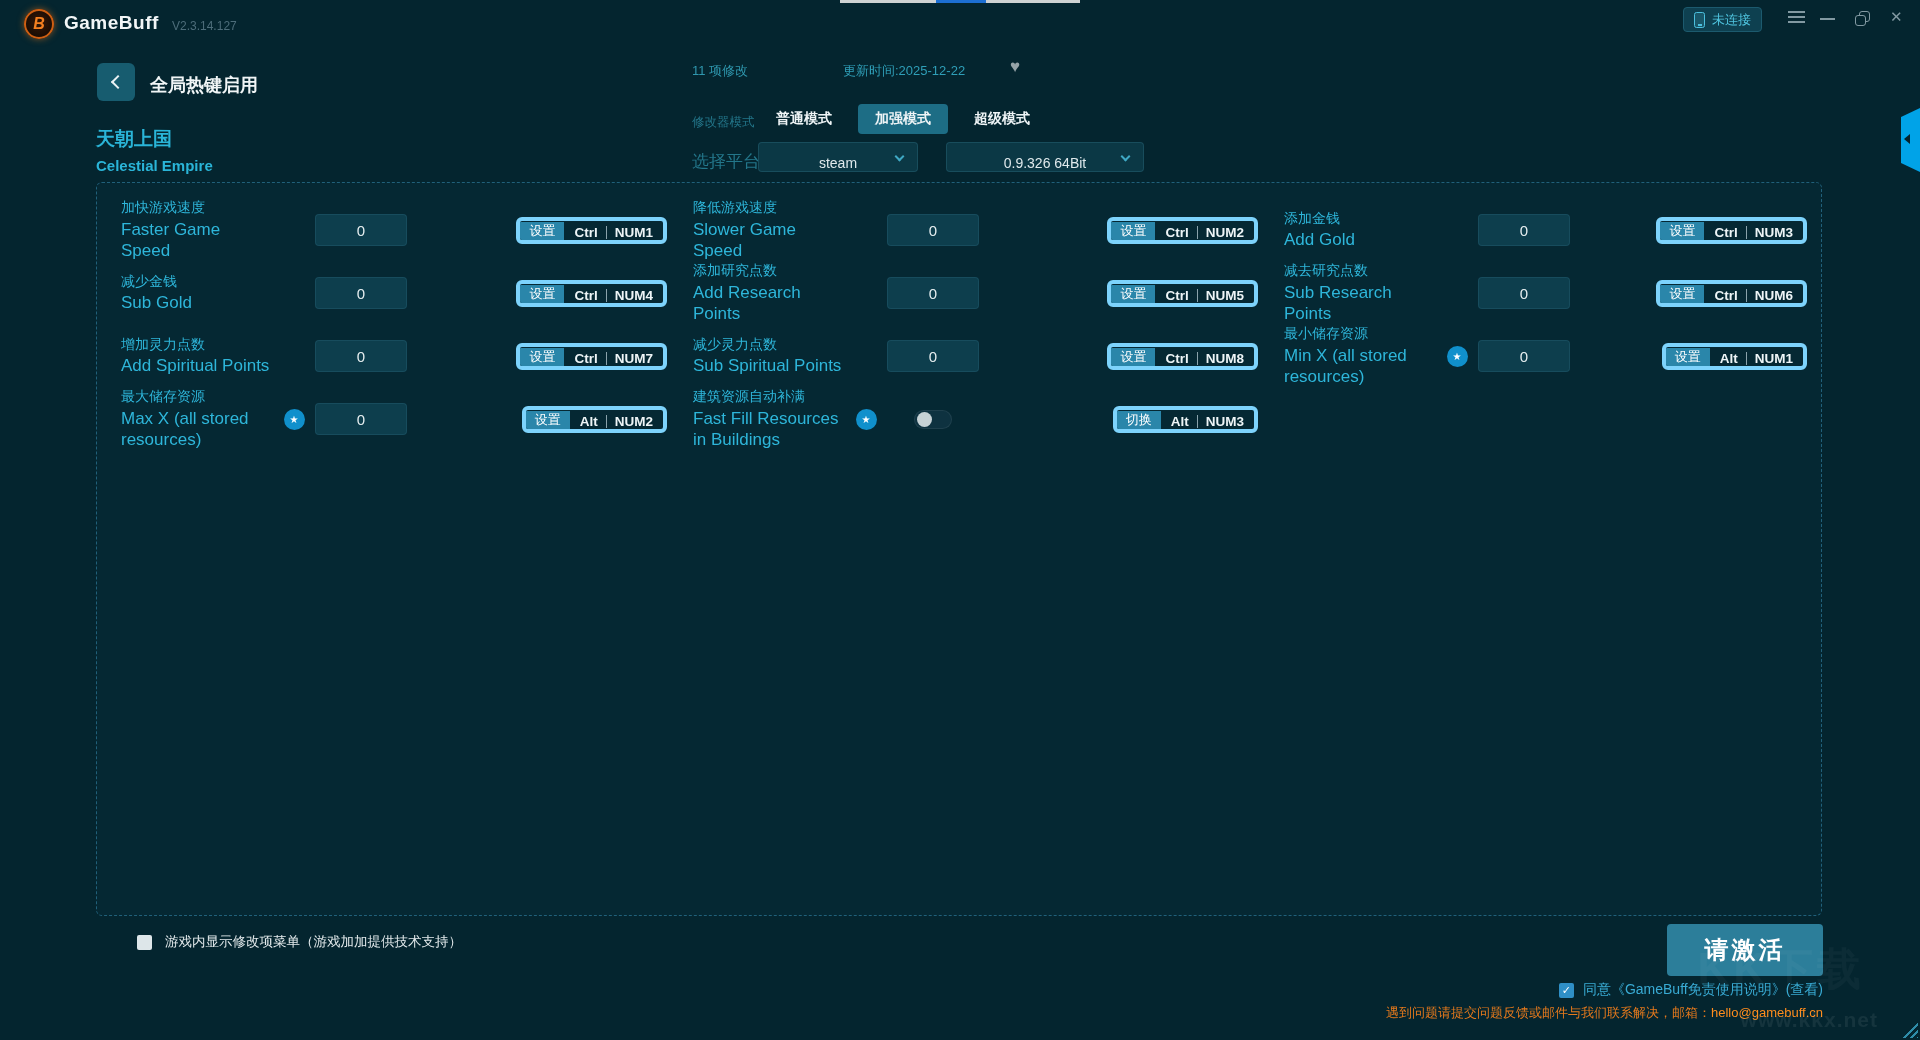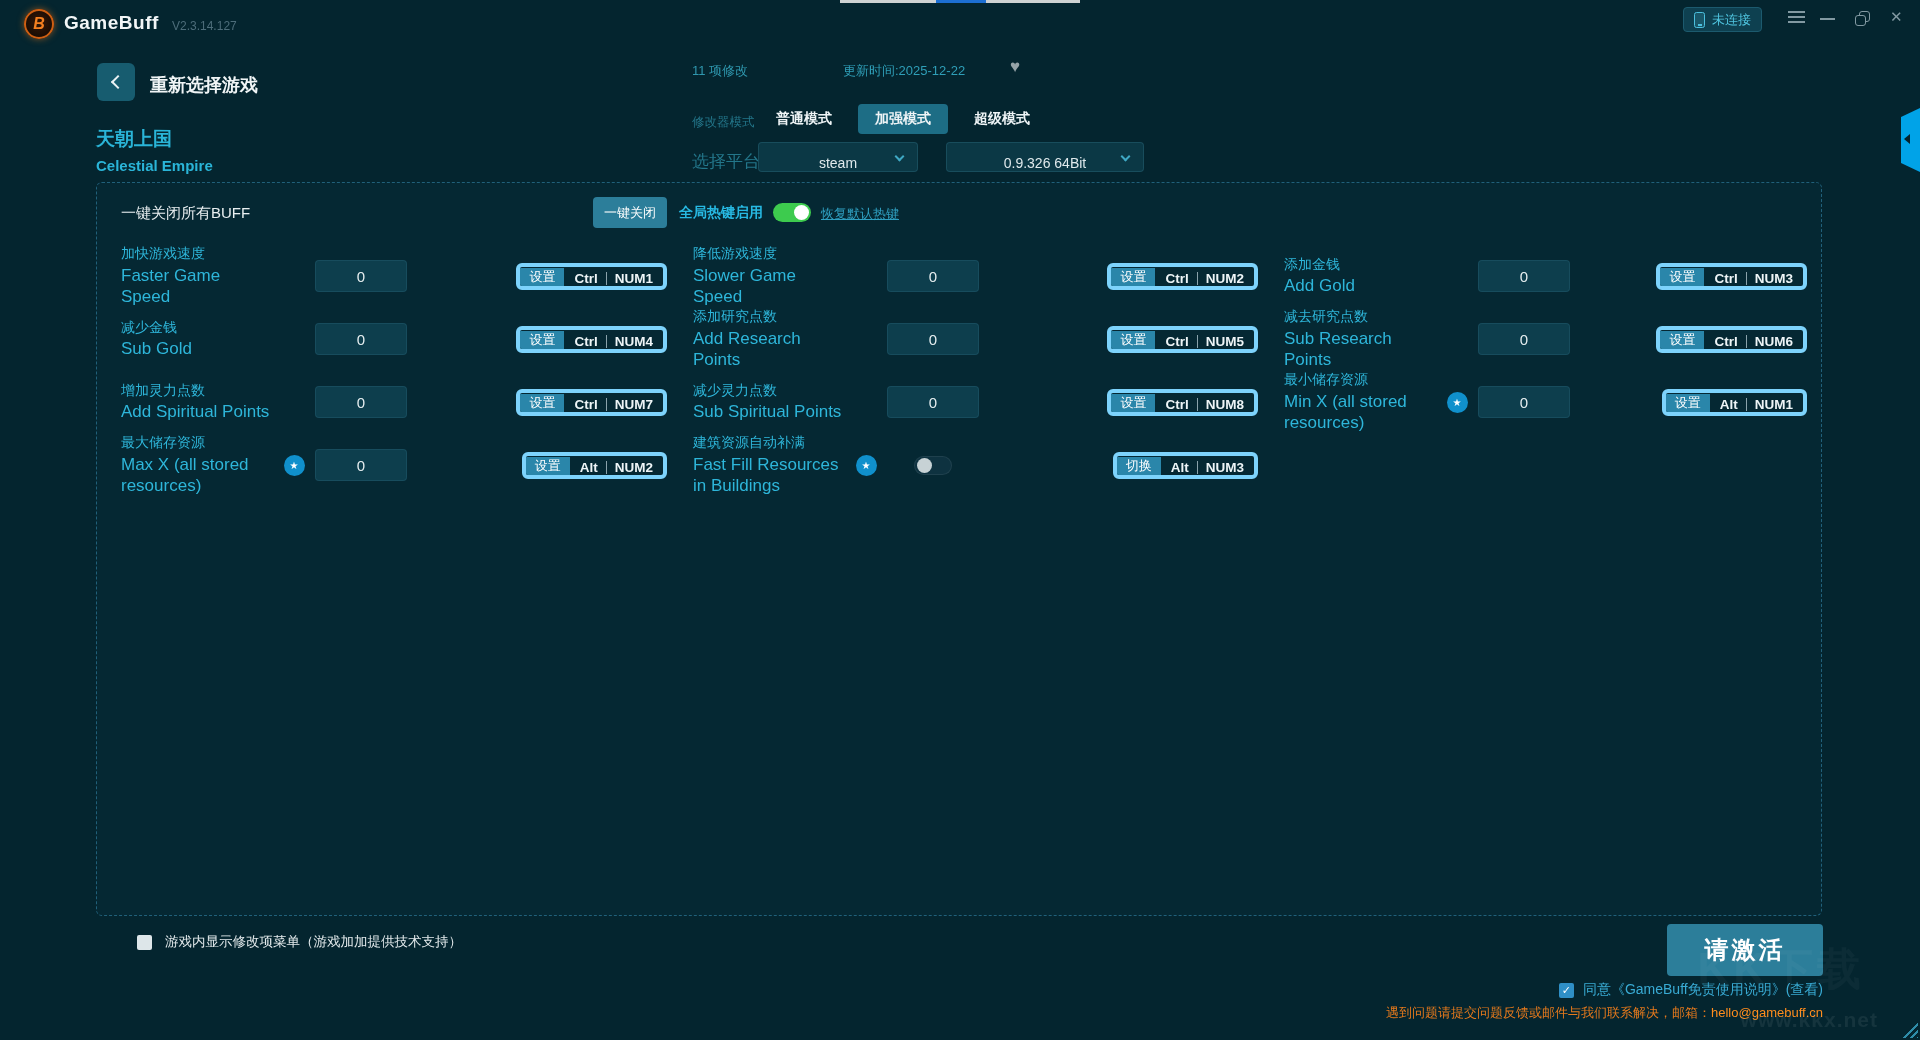--- a/index.html
+++ b/index.html
@@ -168,21 +168,21 @@
 <div class="abs icon-min"></div>
 <div class="abs icon-restore">
   <span class="r-back"></span>
   <span class="r-front"></span>
 </div>
 <div class="abs icon-close">✕</div>
 
 <div class="abs back-btn">
   <span class="chev-left"></span>
 </div>
-<div class="abs page-title">重新选择游戏</div>
+<div class="abs page-title">全局热键启用</div>
 <div class="abs mods-count">11 项修改</div>
 <div class="abs update-time">更新时间:2025-12-22</div>
 <div class="abs heart">♥</div>
 
 <div class="abs game-cn">天朝上国</div>
 <div class="abs game-en">Celestial Empire</div>
 
 <div class="abs mode-label">修改器模式</div>
 <div class="abs mode-tabs">
   <span class="mode-tab">普通模式</span>
@@ -193,29 +193,20 @@
 <div class="abs dropdown dd-platform">
   <span class="dd-text">steam</span>
   <span class="chev-down"></span>
 </div>
 <div class="abs dropdown dd-version">
   <span class="dd-text">0.9.326 64Bit</span>
   <span class="chev-down"></span>
 </div>
 
 <div class="abs panel">
-  <div class="kill-row">
-    <span class="kill-label">一键关闭所有BUFF</span>
-    <span class="kill-btn">一键关闭</span>
-    <span class="ghk-label">全局热键启用</span>
-    <span class="switch on ghk-switch">
-        <span class="knob"></span>
-      </span>
-    <span class="restore-link">恢复默认热键</span>
-  </div>
   <div class="cheat-grid">
   <div class="cheat">
     <div class="cheat-label">
       <div class="cn">加快游戏速度</div>
       <div class="en">Faster Game Speed</div>
     </div>
     <div class="star-slot">
       <span class="star-badge" style="visibility: hidden;">★</span>
     </div>
     <input class="val" readonly="" value="0" style="">

